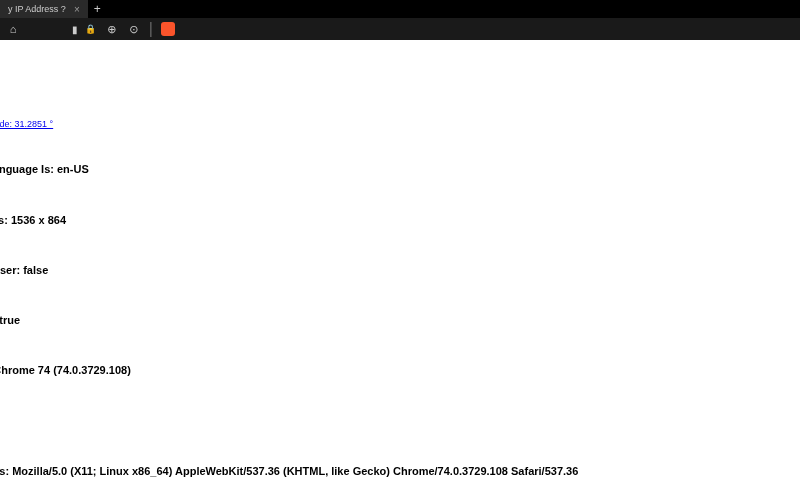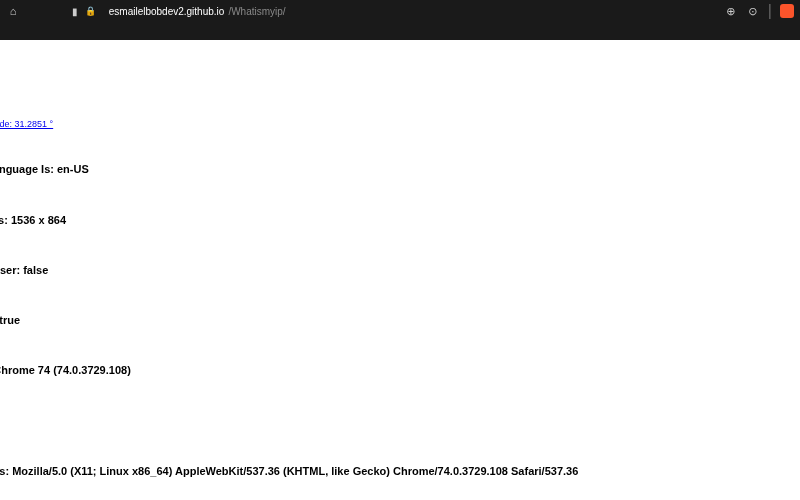--- a/index.html
+++ b/index.html
@@ -123,29 +123,32 @@
       margin-bottom: 18px;
     }
     .spacer {
       height: 14px;
     }
   </style>
 </head>
 <body>
 
 <div class="browser-chrome">
+  <div class="tab-bar">
+    <div class="tab">
+      <span>y IP Address ?</span>
+      <span class="tab-close">×</span>
+    </div>
+    <div class="new-tab">+</div>
+  </div>
   <div class="address-bar-row">
     <span class="nav-icon">⌂</span>
     <span style="width:36px"></span>
     <span class="bookmark-icon">▮</span>
     <span class="lock-icon">🔒</span>
-    <div class="url-bar">
-      <span class="url-host">esmailelbobdev2.github.io</span>
-        <span class="url-path">/Whatismyip/</span>
-    </div>
     <div class="right-icons">
       <span class="nav-icon">⊕</span>
       <span class="nav-icon">⊙</span>
       <span style="color:#666">|</span>
       <div class="shield-icon"></div>
     </div>
   </div>
 </div>
 
 <div class="page-content">

